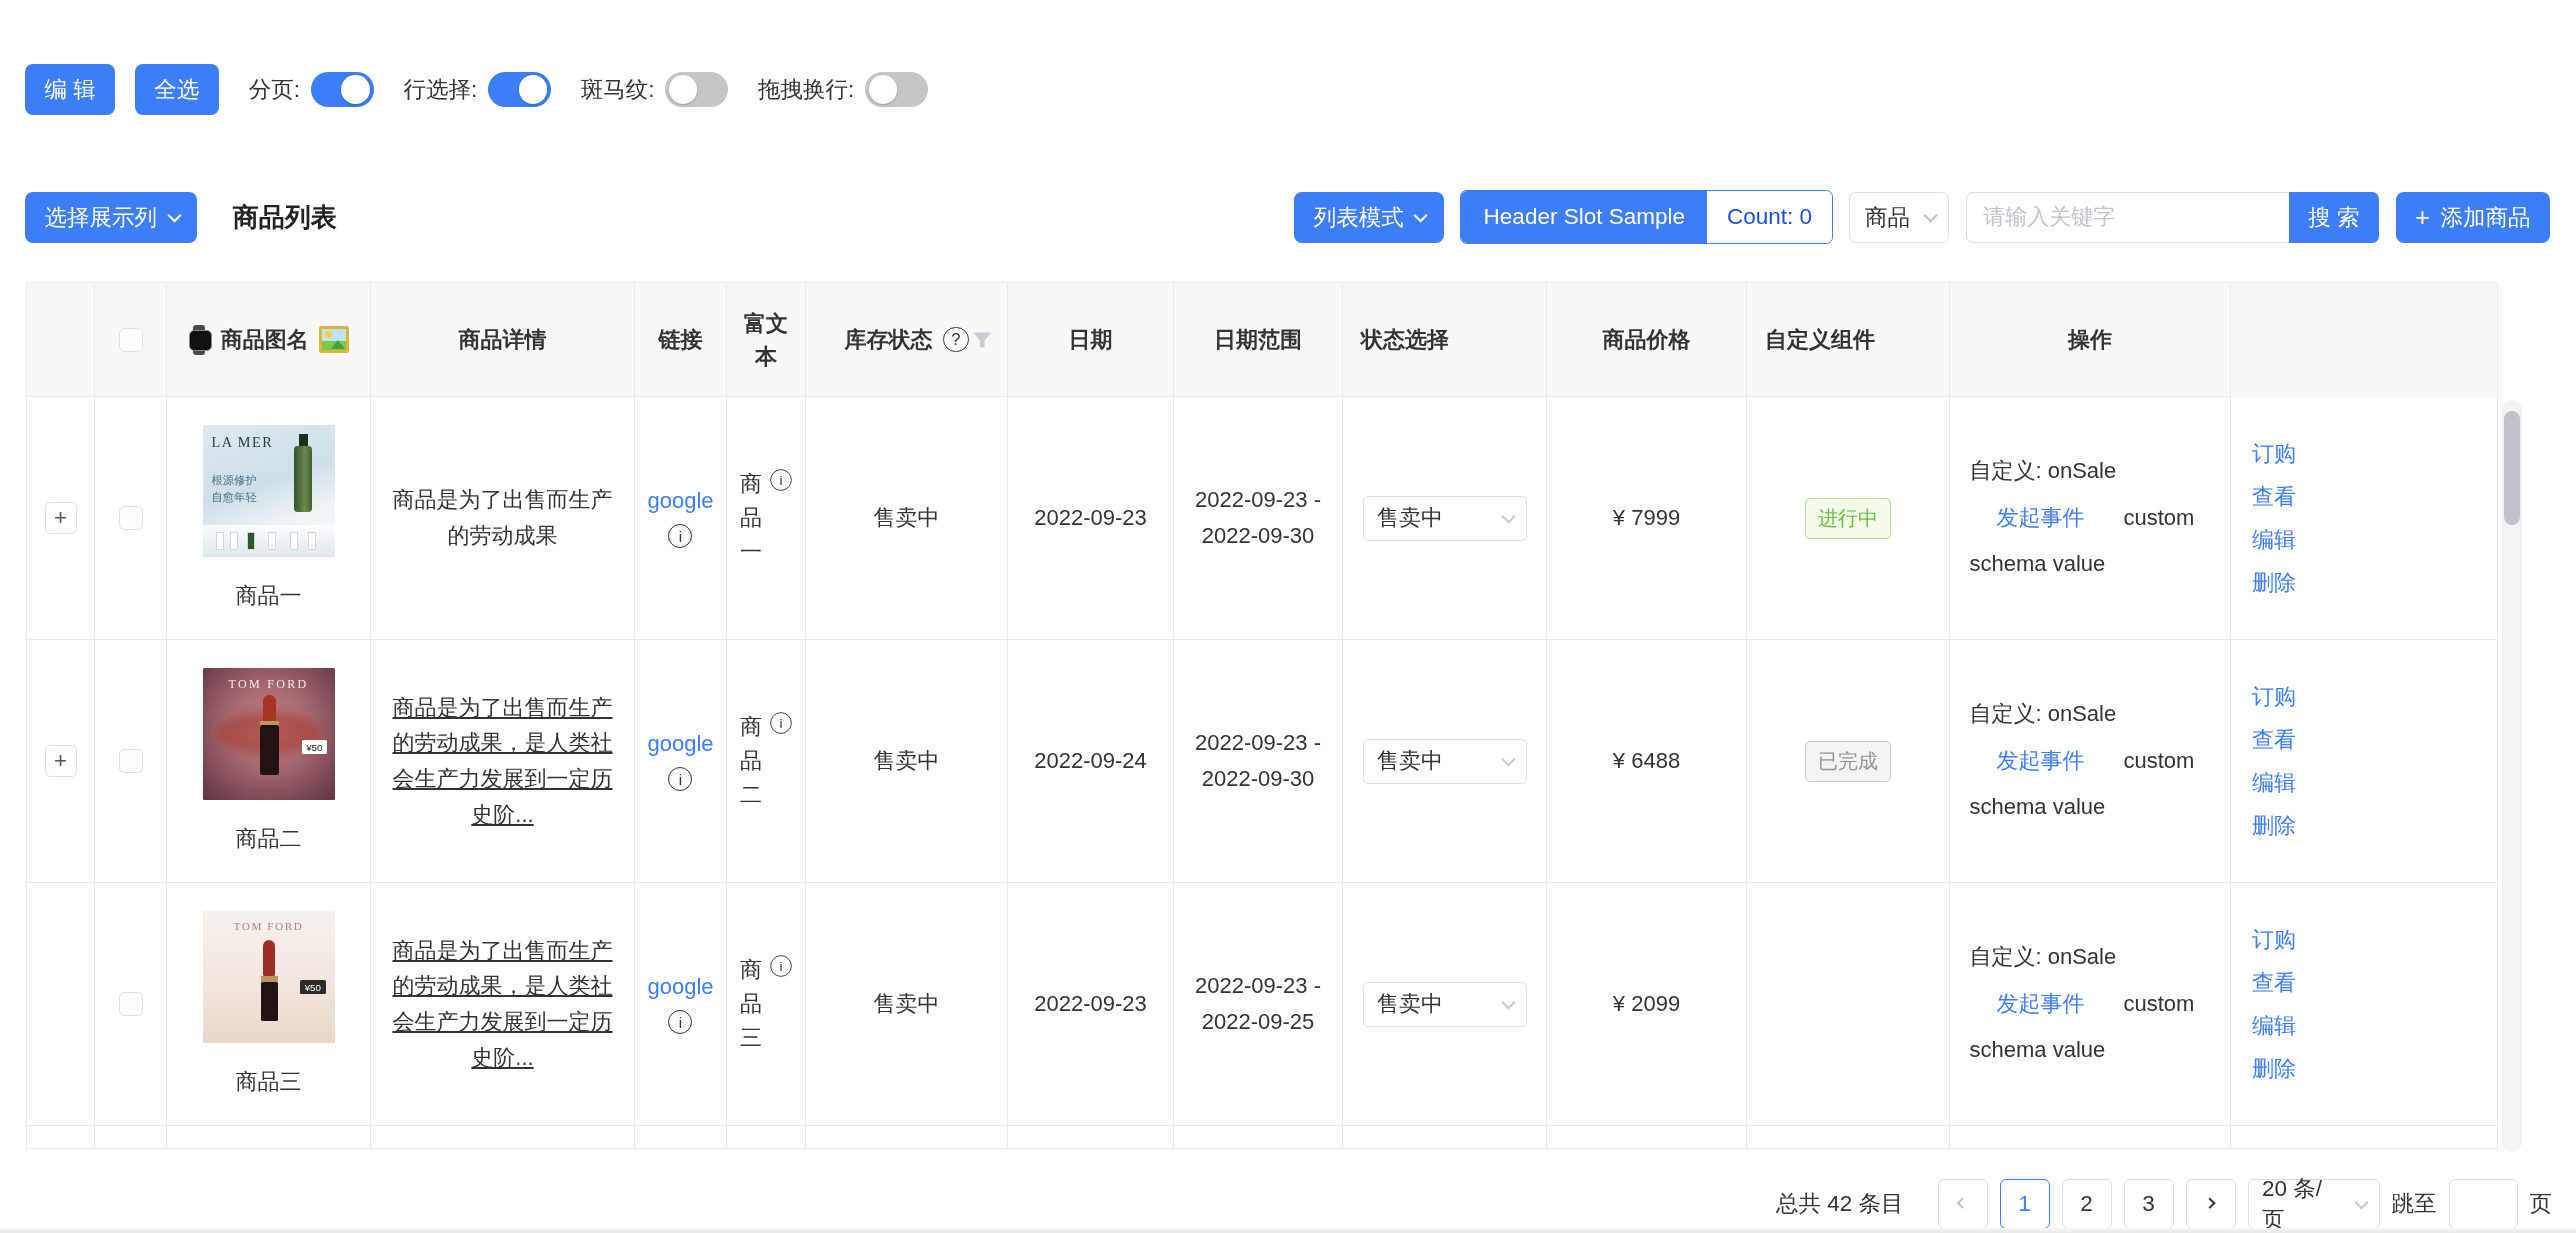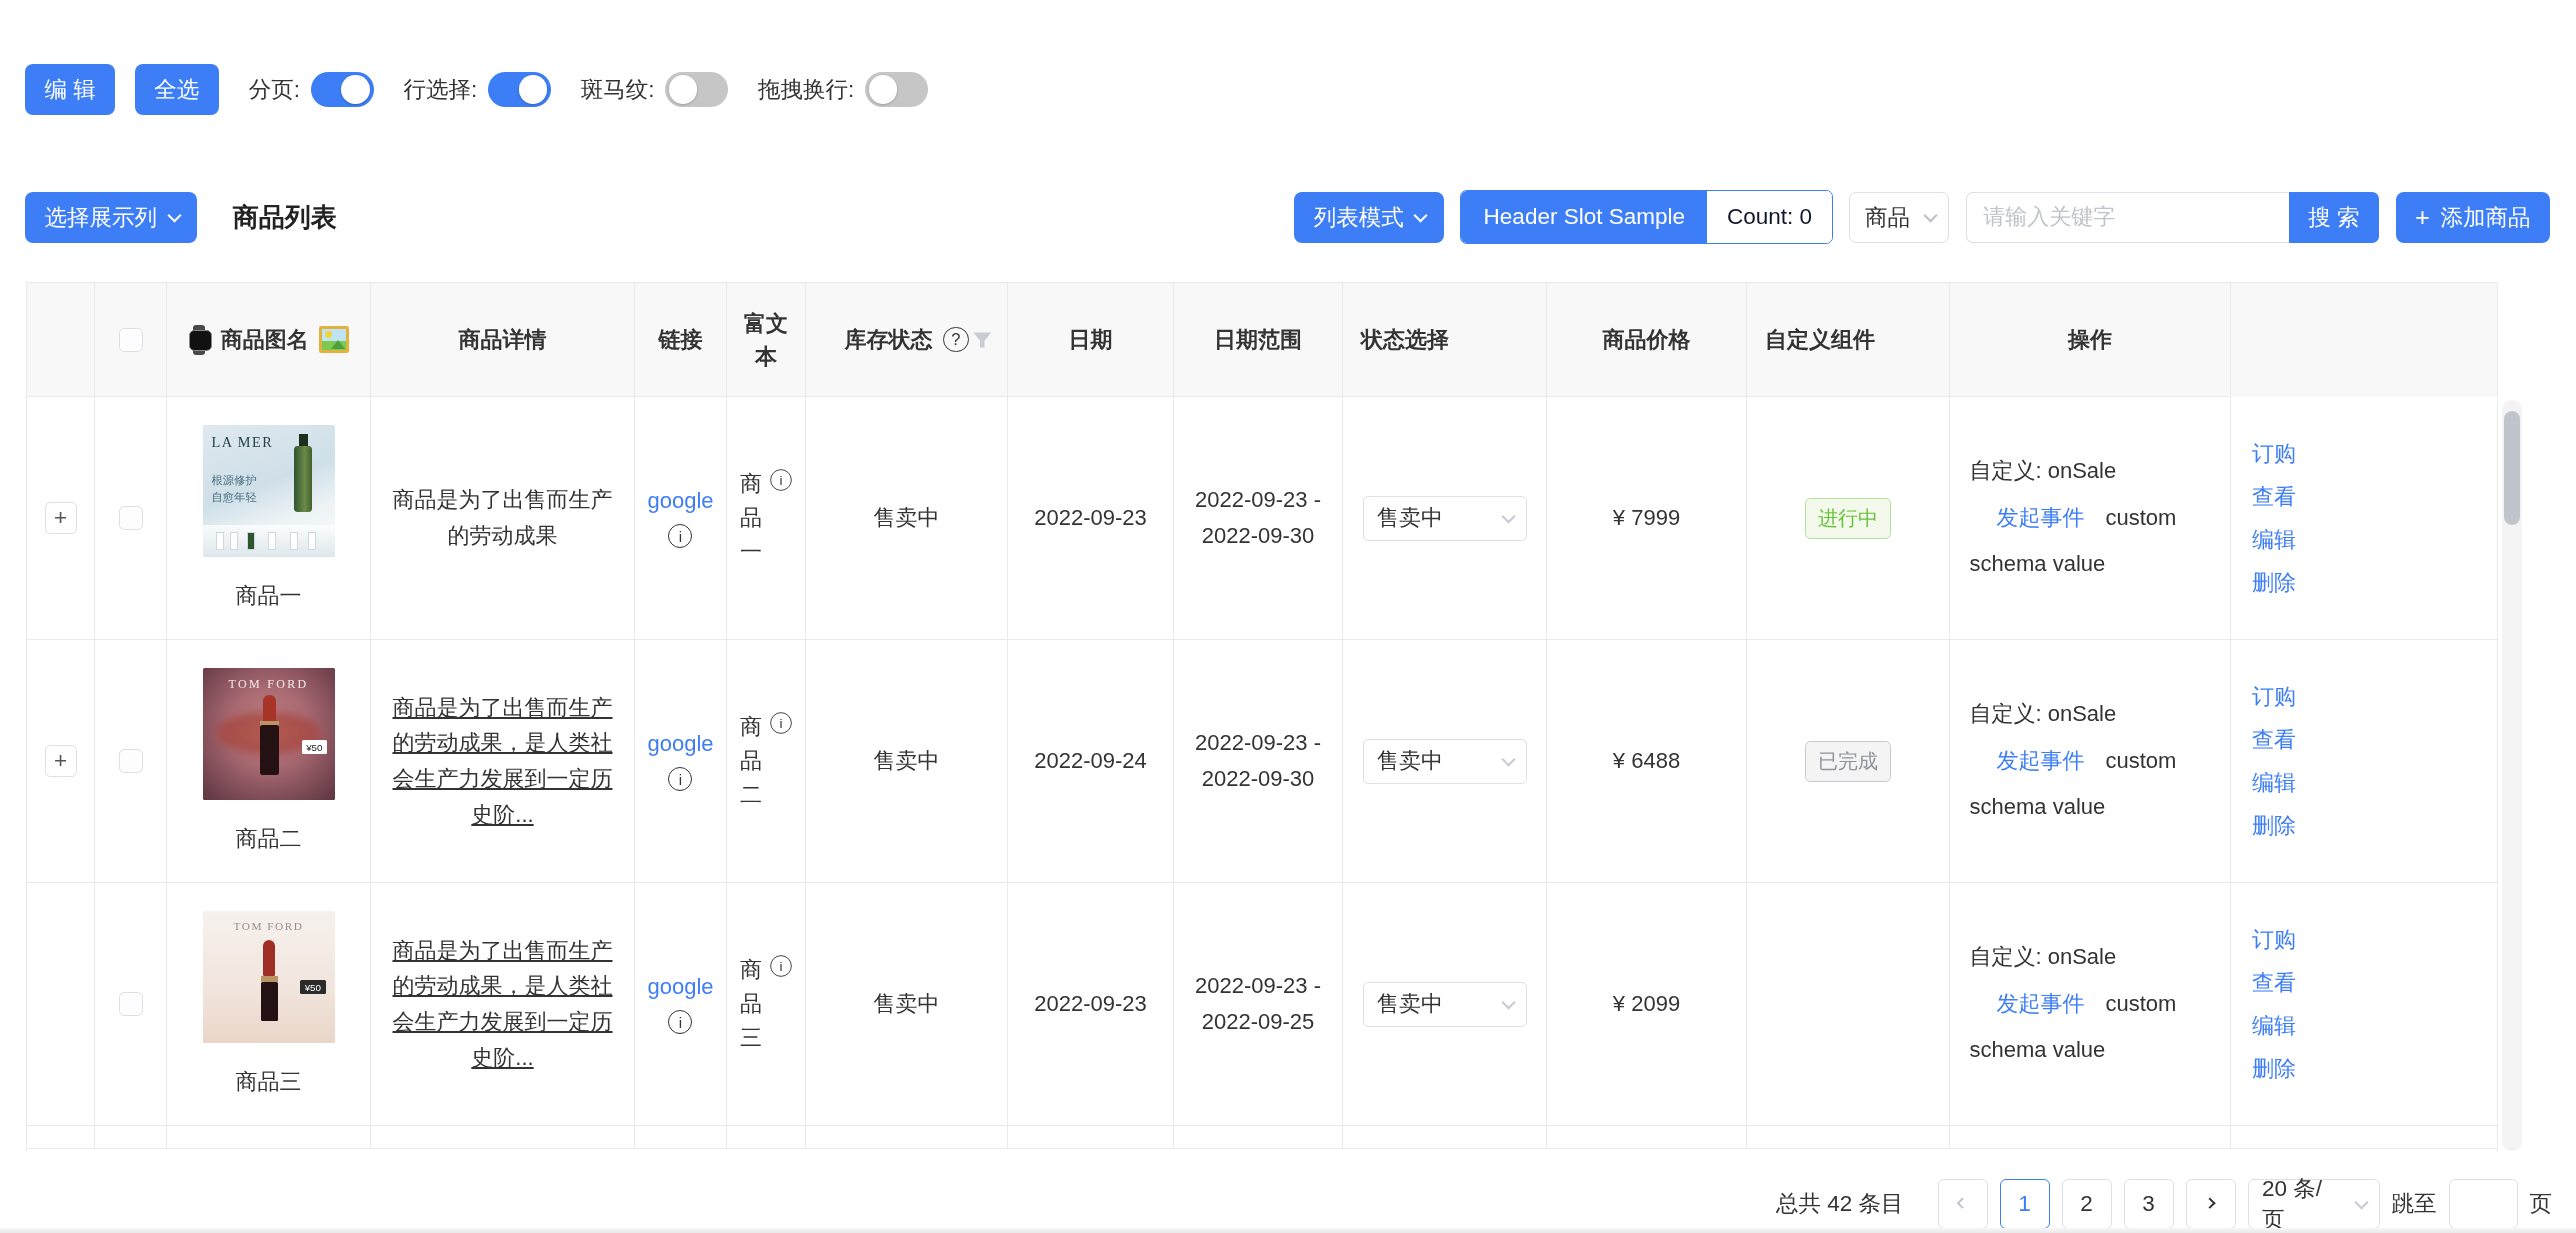--- a/index.html
+++ b/index.html
@@ -23,21 +23,21 @@
   .listbar { position:absolute; left:25px; right:26px; top:189px; height:56px; display:flex; align-items:center; }
   .title { font-size:26px; font-weight:700; color:#222; margin-left:36px; }
   .listbar-right { margin-left:auto; display:flex; align-items:center; gap:16.5px; }
   .chev { display:inline-block; width:9.8px; height:9.8px; border-right:2.3px solid currentColor; border-bottom:2.3px solid currentColor; }
   .chev.down { transform:rotate(45deg) translateY(-2.3px); }
   .chev.left { transform:rotate(135deg); }
   .chev.right { transform:rotate(-45deg); }
   .btn .chev { margin-left:10.5px; }
   .compound { display:flex; align-items:stretch; border:1.5px solid #3d7ef7; border-radius:6.8px; overflow:hidden; height:54px; }
   .compound .seg-blue { display:flex; align-items:center; background:#3d7ef7; color:#fff; font-size:22.5px; padding:0 22.5px; }
-  .compound .seg-white { display:flex; align-items:center; background:#fff; color:#0f172a; font-size:22.5px; padding:0 19.5px; }
+  .compound .seg-white { display:flex; align-items:center; background:#fff; color:#1d4ed8; font-size:22.5px; padding:0 19.5px; }
   .select-box { display:flex; align-items:center; gap:13.5px; background:#fff; border:1.5px solid #dcdfe6; border-radius:6.8px;
                 height:51px; padding:0 15px; font-size:22.5px; color:#333; }
   .select-box .chev { color:#bbbfc6; }
   .search-wrap { display:flex; align-items:stretch; height:51px; }
   .search-input { width:323px; border:1.5px solid #dcdfe6; border-right:none; border-radius:6.8px 0 0 6.8px; font-size:22px;
                   padding:0 16.5px; color:#333; outline:none; font-family:inherit; }
   .search-input::placeholder { color:#bfc3ca; }
   .search-btn { border-radius:0 6.8px 6.8px 0; }
   .add-btn .plus { font-size:25.5px; margin-right:10.5px; font-weight:400; }
 
@@ -114,21 +114,21 @@
 
   .status-select { width:164px; height:45px; border:1.5px solid #dcdfe6; border-radius:5.3px; background:#fff;
                    display:flex; align-items:center; padding:0 13.5px; }
   .status-select .chev { color:#c6cad1; margin-left:auto; }
 
   .badge { font-size:20px; padding:6px 12px; border-radius:5.3px; }
   .badge.green { color:#67c23a; background:#f3faeb; border:1.5px solid #b7e09a; }
   .badge.gray  { color:#909399; background:#f4f4f5; border:1.5px solid #c8c9cc; }
 
   .custom-cell { display:flex; flex-direction:column; align-items:flex-start; gap:18px; padding-left:19.5px; line-height:1.3; }
-  .custom-cell .row2i { padding-left:27px; display:flex; gap:21px; }
+  .custom-cell .row2i { padding-left:27px; display:flex; gap:39px; }
   .actions { display:flex; flex-direction:column; align-items:flex-start; gap:13px; padding-left:21px; }
 
   
   .vtrack { position:absolute; left:2502px; top:400px; width:19.5px; height:751px; background:#f4f4f5; border-radius:9.8px; }
   .vthumb { position:absolute; left:1.5px; top:10.5px; width:16.5px; height:114px; background:#c0c4cc; border-radius:8.3px; }
 
   
   .pager { position:absolute; right:24px; top:1178px; display:flex; align-items:center; gap:12px; height:51px; font-size:22.5px; }
   .pg-total { margin-right:22px; }
   .pg-btn { display:flex; align-items:center; justify-content:center; width:50px; height:50px; background:#fff;

